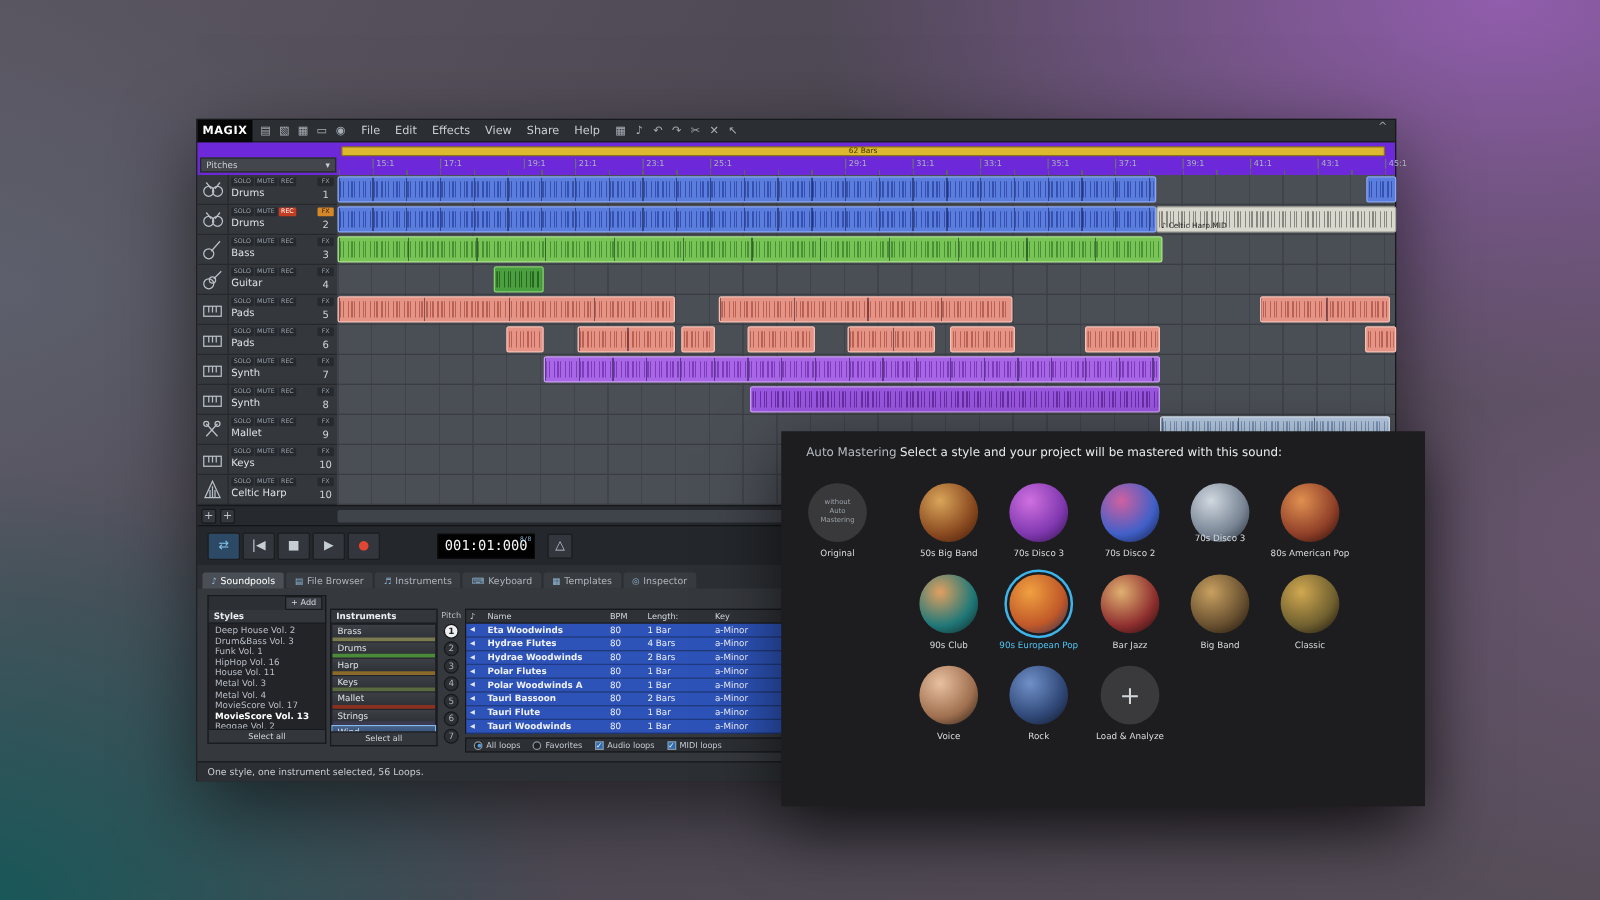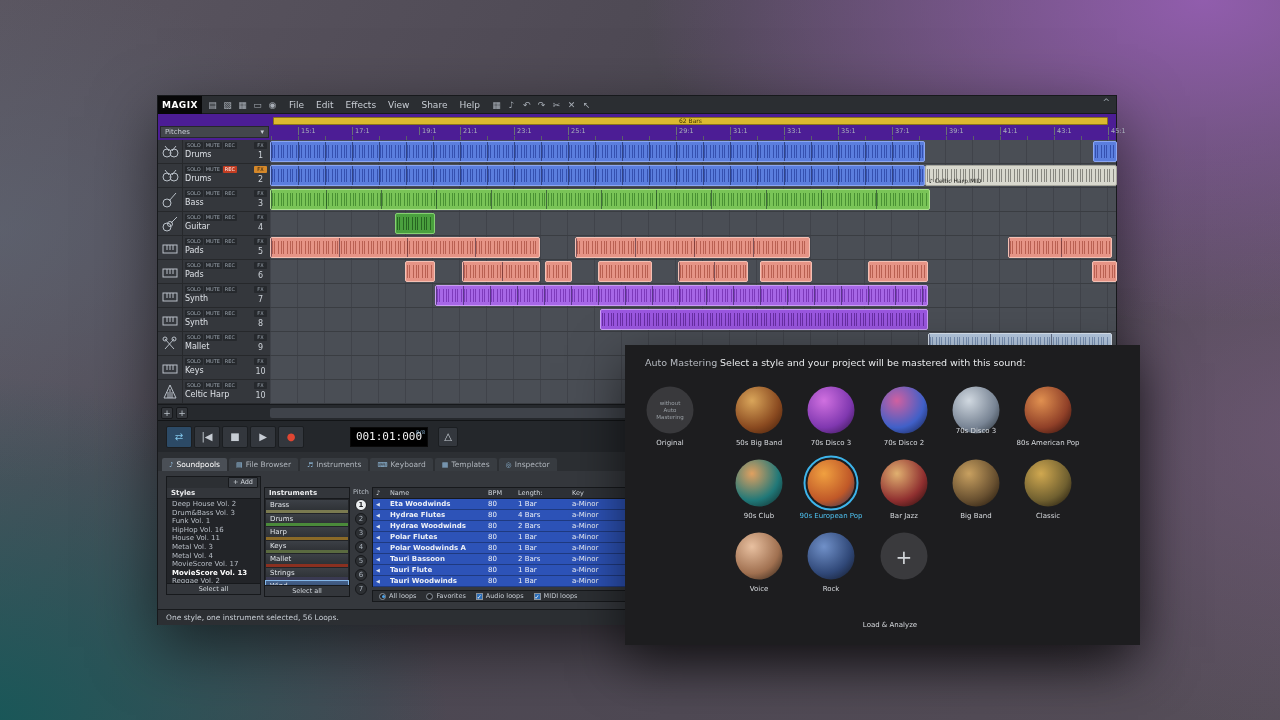--- a/index.html
+++ b/index.html
@@ -23,21 +23,21 @@
              display:flex; align-items:center; border-bottom:1px solid #17191c; }
   #logo { width:44px; height:18px; background:#070708; color:#fff; font-weight:bold;
           font-size:9px; display:flex; align-items:center; justify-content:center; letter-spacing:.5px; }
   .mb-icons { display:flex; gap:2px; margin:0 4px; }
   .mb-ic { width:13px; height:13px; font-size:9px; color:#a7adb5; display:flex;
            align-items:center; justify-content:center; border-radius:2px; }
   .menu-item { font-size:9px; color:#c9ced5; padding:0 6px; line-height:18px; }
   #mb-caret { position:absolute; right:6px; top:1px; font-size:9px; color:#9aa1a9; }
 
   
-  #timeline { position:absolute; left:0; top:18px; right:0; height:26px; background:#4c1d95; }
+  #timeline { position:absolute; left:0; top:18px; right:0; height:26px; background:#6d28d9; }
   #rangebar { position:absolute; left:115px; right:8px; top:3px; height:8px; background:#dcb92f;
               border-radius:1px; display:flex; align-items:center; justify-content:center;
               border:1px solid #8a741a; }
   #rangebar span { font-size:6px; color:#3d3000; line-height:6px; }
   #pitchesbar { position:absolute; left:2px; top:12px; width:109px; height:12px; background:#43464c;
                 border:1px solid #26282b; color:#c9ced5; font-size:7px; display:flex;
                 align-items:center; justify-content:space-between; padding:0 4px; }
   #ruler { position:absolute; left:113px; right:0; top:12px; height:14px; }
   #ruler::after { content:""; position:absolute; left:0; right:0; bottom:0; height:4px;
                   background:repeating-linear-gradient(90deg,#5b6069 0 1px,transparent 1px 27px); }
@@ -789,17 +789,17 @@
         <div class="mlabel" style="left: 279px; top: 167px;">Bar Jazz</div>
         <div class="mcirc" style="left: 351px; top: 138px; background: radial-gradient(circle at 35% 30%, rgb(200, 160, 96), rgb(104, 80, 48) 60%, rgb(24, 16, 8) 100%);"></div>
         <div class="mlabel" style="left: 351px; top: 167px;">Big Band</div>
         <div class="mcirc" style="left: 423px; top: 138px; background: radial-gradient(circle at 35% 30%, rgb(208, 168, 80), rgb(112, 96, 48) 60%, rgb(16, 12, 8) 100%);"></div>
         <div class="mlabel" style="left: 423px; top: 167px;">Classic</div>
         <div class="mcirc" style="left: 134px; top: 211px; background: radial-gradient(circle at 35% 30%, rgb(232, 192, 160), rgb(160, 112, 80) 60%, rgb(32, 24, 16) 100%);"></div>
         <div class="mlabel" style="left: 134px; top: 240px;">Voice</div>
         <div class="mcirc" style="left: 206px; top: 211px; background: radial-gradient(circle at 35% 30%, rgb(112, 144, 200), rgb(48, 72, 120) 60%, rgb(16, 20, 32) 100%);"></div>
         <div class="mlabel" style="left: 206px; top: 240px;">Rock</div>
         <div class="mcirc addc" style="left: 279px; top: 211px;">+</div>
-        <div class="mlabel" style="left: 265px; top: 240px; margin-top: 36px;">Load &amp; Analyze</div>
+        <div class="mlabel" style="left: 279px; top: 240px;">Load &amp; Analyze</div>
       </div>
   </div>
 
 </div>
 
 </body></html>

